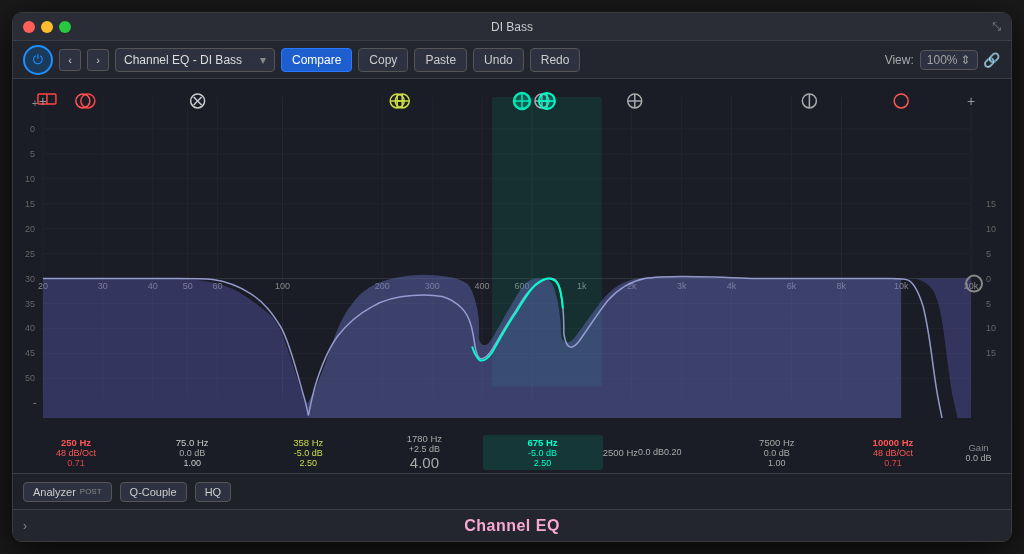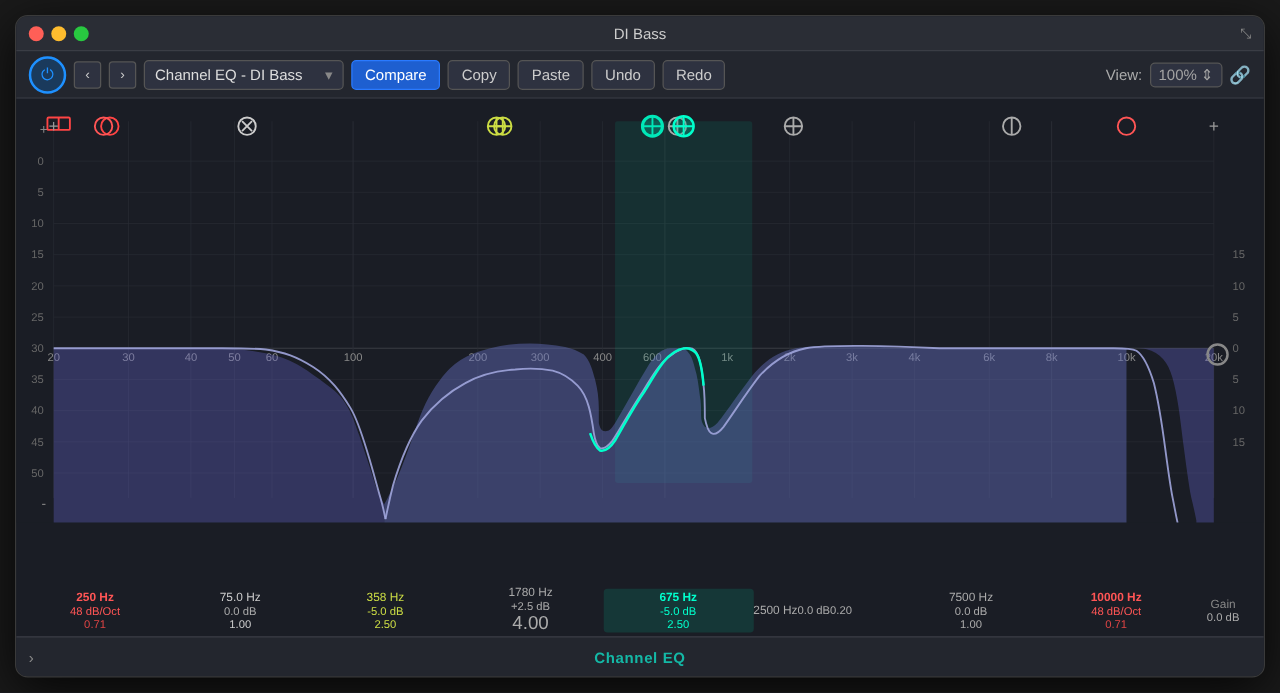--- a/index.html
+++ b/index.html
@@ -186,22 +186,22 @@
     .footer {
       height: 32px;
       background: #23262e;
       display: flex;
       align-items: center;
       justify-content: center;
       border-top: 1px solid #3a3d45;
       position: relative;
     }
     .footer-title {
-      color: #14b8a6;
-      font-size: 12px;
+      color: #f9a8d4;
+      font-size: 16px;
       font-weight: 600;
       letter-spacing: 0.5px;
     }
     .footer-expand {
       position: absolute;
       left: 10px;
       color: #888;
       font-size: 12px;
       cursor: pointer;
     }
@@ -546,18 +546,30 @@
         <span style="color:#dd4444;font-size:9px;">0.71</span>
       </div>
 
       <div style="display:flex;flex-direction:column;align-items:center;min-width:55px;">
         <span style="color:#888;font-size:9.5px;">Gain</span>
         <span style="color:#aaa;font-size:9px;">0.0 dB</span>
       </div>
     </div>
   </div>
 
+  <div class="bottom-bar">
+    <div class="bottom-btn">
+      <span>Analyzer</span>
+        <sup>POST</sup>
+    </div>
+    <div class="bottom-btn">
+      <span>Q-Couple</span>
+    </div>
+    <div class="bottom-btn">
+      <span>HQ</span>
+    </div>
+  </div>
 
   <div class="footer">
     <div class="footer-expand">›</div>
     <span class="footer-title">Channel EQ</span>
   </div>
 </div>
 
 </body></html>

